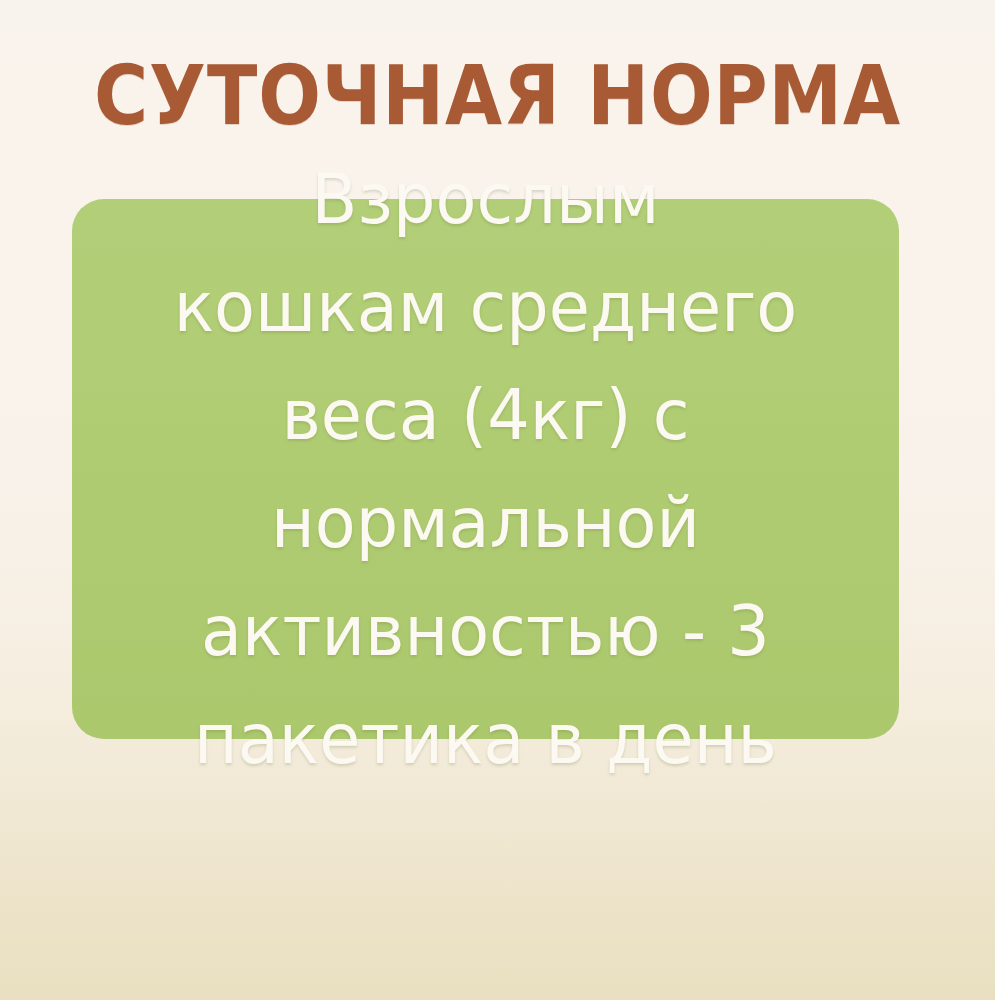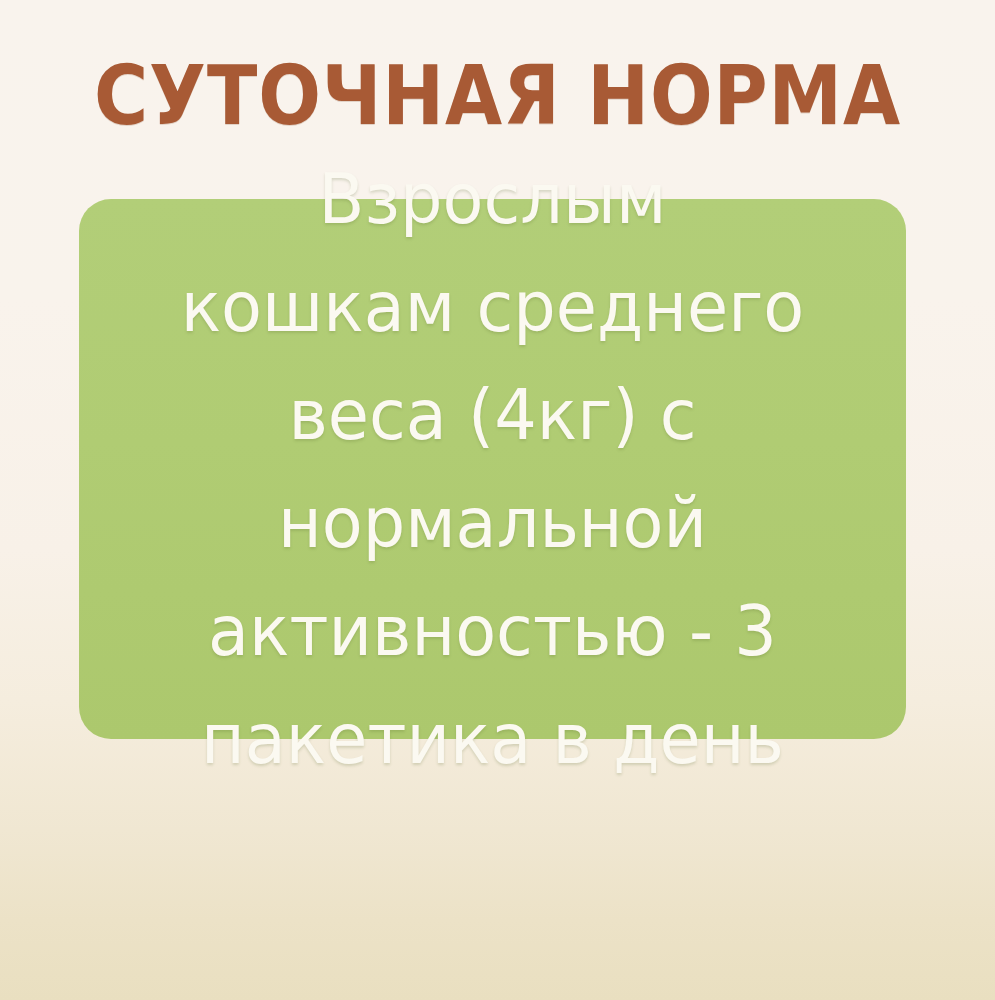--- a/index.html
+++ b/index.html
@@ -41,21 +41,21 @@
     font-size: 82px;
     line-height: 96px;
     letter-spacing: 1px;
     transform: scaleX(0.90);
     transform-origin: 50% 50%;
     white-space: nowrap;
     text-shadow: 0 1px 0 rgba(120,60,30,0.18);
   }
   #card {
     position: absolute;
-    left: 79px;
+    left: 72px;
     top: 199px;
     width: 827px;
     height: 540px;
     box-sizing: border-box;
     border-radius: 32px;
     background: linear-gradient(to bottom, #B2CE78 0%, #B0CC73 45%, #ACC86D 100%);
     display: flex;
     align-items: center;
     justify-content: center;
   }

